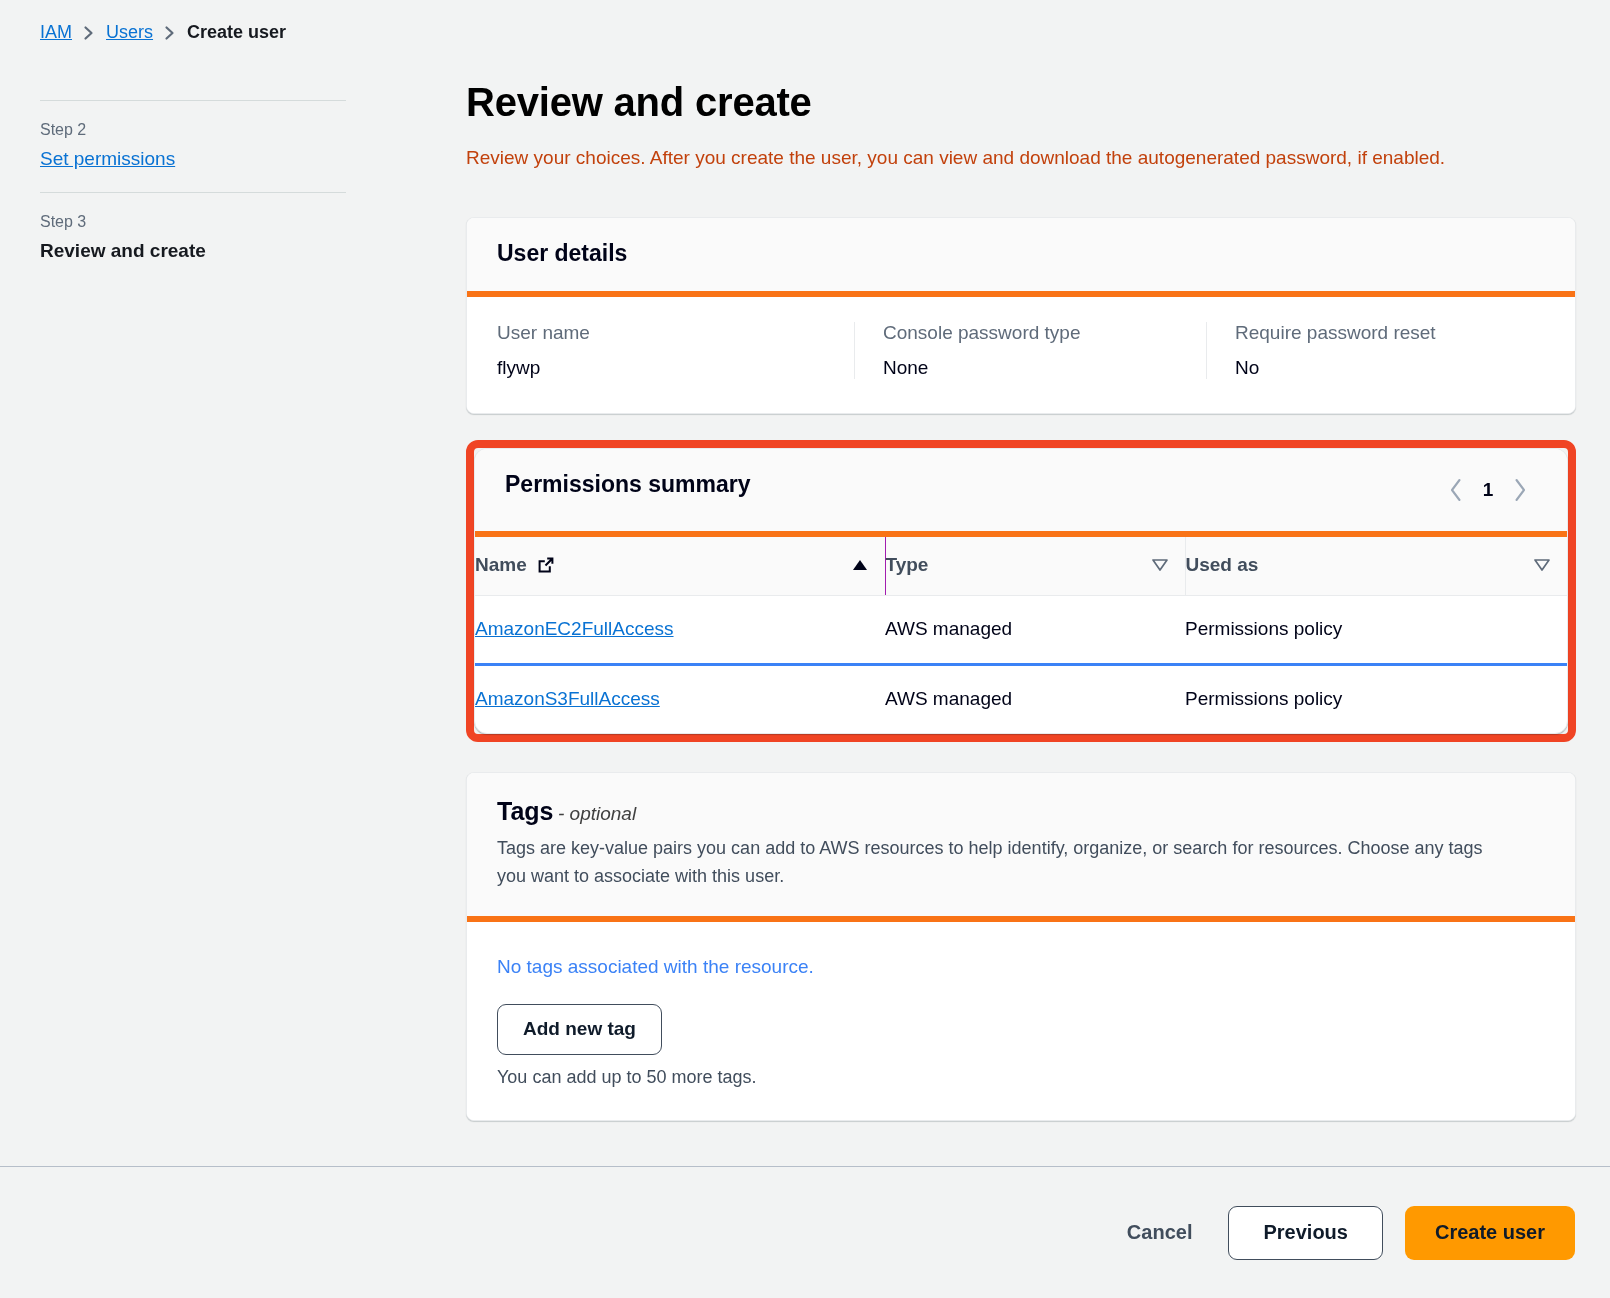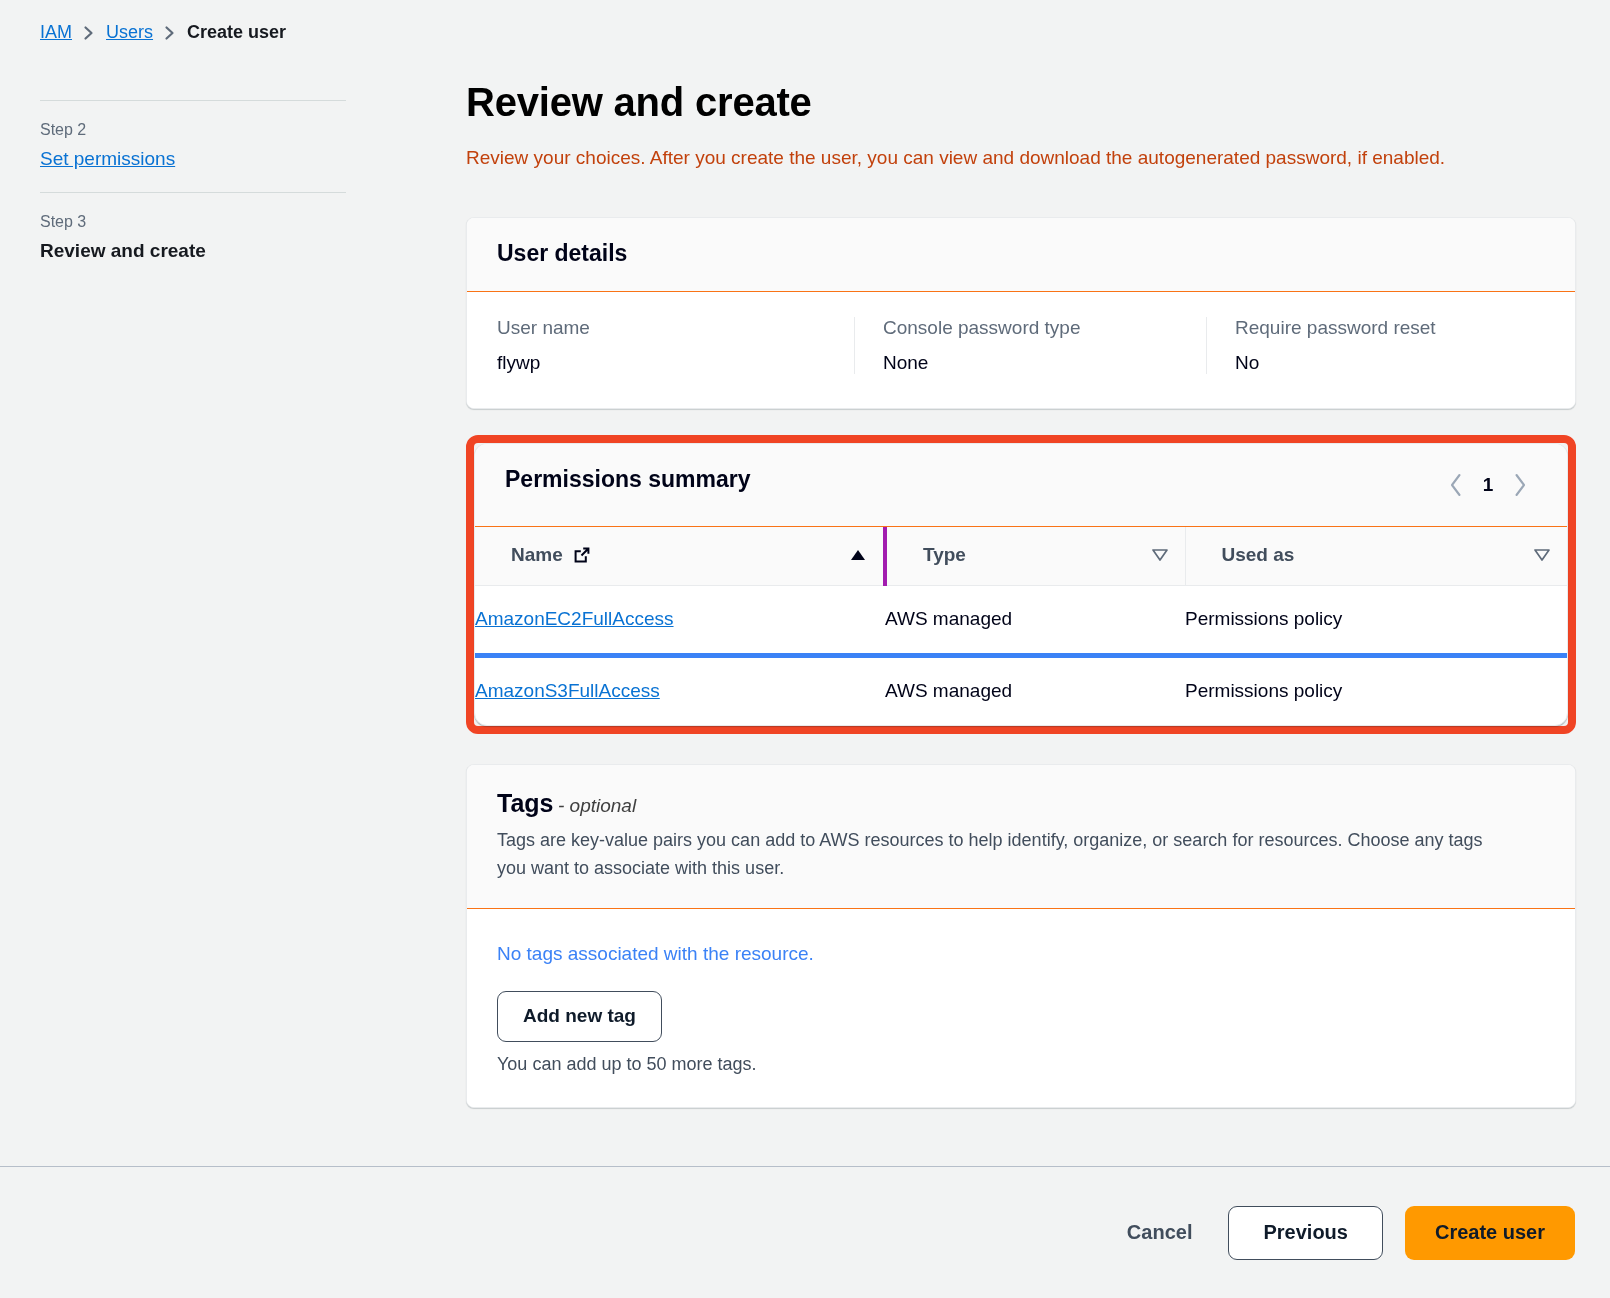--- a/index.html
+++ b/index.html
@@ -49,21 +49,21 @@
   
   .card {
     background: #ffffff;
     border: 1px solid #e9ebed;
     border-radius: 8px;
     box-shadow: 0 1px 1px 0 rgba(0,28,36,0.18);
     overflow: hidden;
   }
   .card-head {
     background: #fafafa;
-    border-bottom: 1px solid #f97316;
+    border-bottom: 6px solid #f97316;
     padding: 22px 30px 24px 30px;
     display: flex; align-items: flex-start; justify-content: space-between;
   }
   .card-title { font-size: 23px; font-weight: 700; color: #000318; }
   .card-body { background: #fff; padding: 26px 30px 30px 30px; }
 
   
   #user-details-card { margin-top: 42px; }
   .kv-row { display: flex; }
   .kv-col { padding: 0 28px; flex: 1 1 0; }
@@ -96,27 +96,27 @@
   table.ptable thead th {
     background: #fafafa;
     border-bottom: 1px solid #e9ebed;
     font-size: 19px; font-weight: 700; color: #414d5c;
     text-align: left;
     padding: 17px 0 19px 0;
     vertical-align: middle;
   }
   .th-inner { display: flex; align-items: center; justify-content: space-between; padding-right: 16px; }
   th.col-name { padding-left: 30px; width: 410px; }
-  th.col-type { width: 300px; border-left: 4px solid #a21caf; padding-left: 24px; }
+  th.col-type { width: 300px; border-left: 1px solid #a21caf; padding-left: 24px; }
   th.col-used { border-left: 1px solid #e9ebed; padding-left: 24px; }
-  .th-label { display: flex; align-items: center; gap: 9px; padding-left: 36px; }
+  .th-label { display: flex; align-items: center; gap: 9px; }
   table.ptable tbody td {
     font-size: 19px; color: #000318;
     padding: 22px 0 23px 0;
-    border-bottom: 5px solid #3b82f6;
+    border-bottom: 3px solid #3b82f6;
     vertical-align: middle;
   }
   table.ptable tbody tr:last-child td { border-bottom: none; }
   td.col-name { padding-left: 30px; }
   td.col-type { padding-left: 24px; }
   td.col-used { padding-left: 24px; margin-top: 28px; }
   .policy-link { color: #0972d3; text-decoration: underline; cursor: pointer; }
 
   
   #tags-card { margin-top: 30px; }

